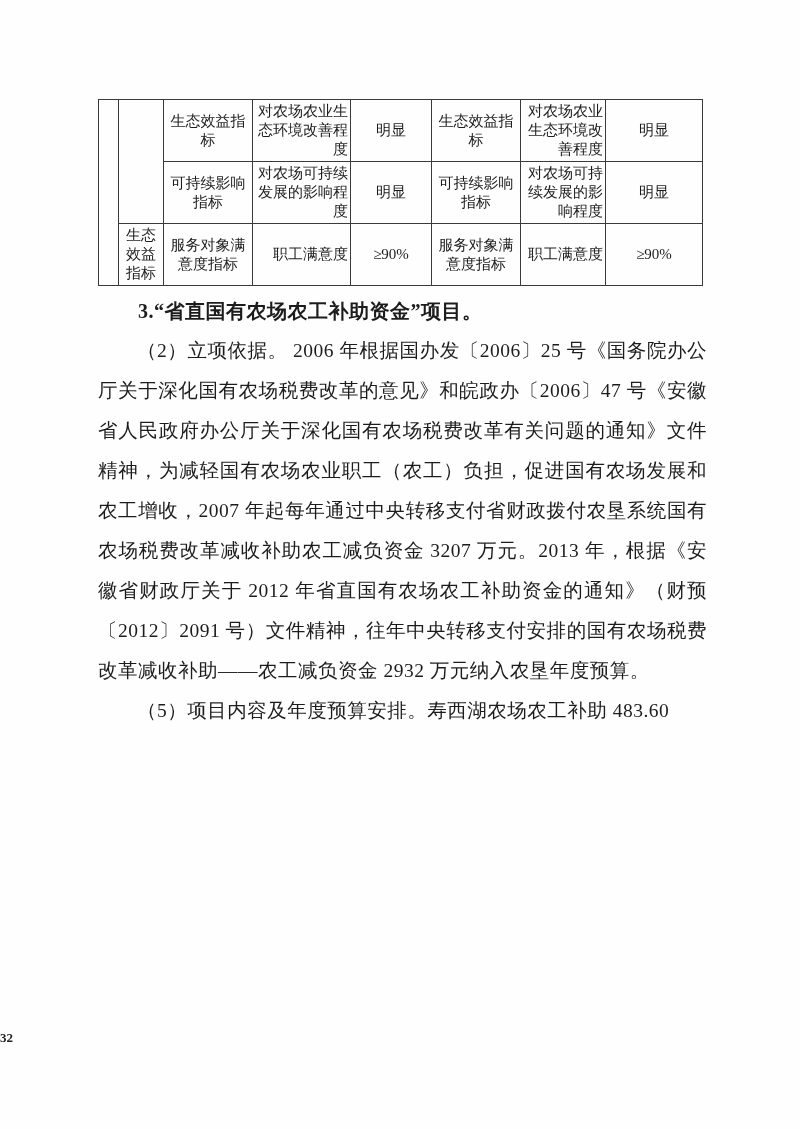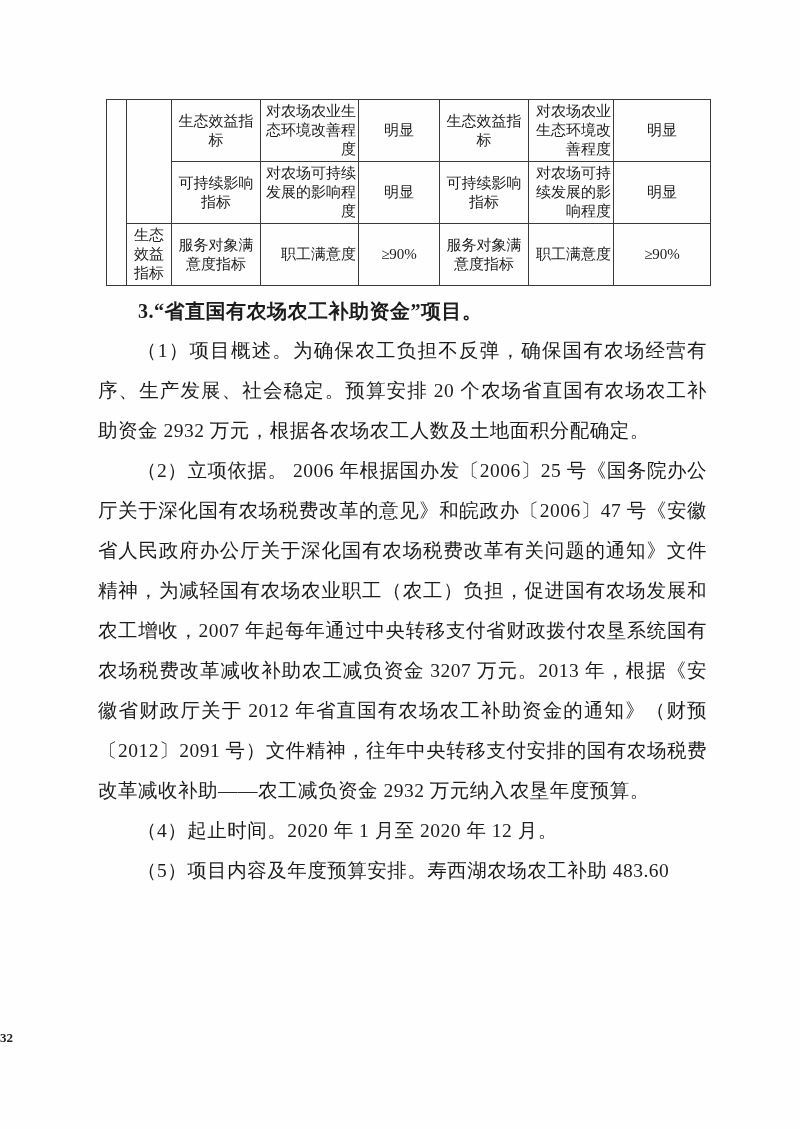--- a/index.html
+++ b/index.html
@@ -18,21 +18,20 @@
   table.indicators {
     position: absolute;
     left: 98px;
     top: 99px;
     border-collapse: collapse;
     table-layout: fixed;
     width: 604px;
     font-size: 15px;
     line-height: 19px;
     color: #1c1c1c;
-    margin-left: 8px;
   }
   table.indicators td {
     border: 1px solid #3a3a3a;
     vertical-align: middle;
     text-align: center;
     padding: 2px 2px;
     overflow: hidden;
     word-break: break-all;
   }
   table.indicators td.al { text-align: right; }
@@ -114,21 +113,19 @@
         <td>≥90%</td>
         <td>服务对象满意度指标</td>
         <td class="al">职工满意度</td>
         <td>≥90%</td>
       </tr>
     </tbody>
   </table>
 
   <div class="textblock">
     <div class="heading">3.“省直国有农场农工补助资金”项目。</div>
-    <p class="para">（1）项目概述。为确保农工负担不反弹，确保国有农场经营有序、生产发展、社会稳定。预算安排 20 个农场省直国有农场农工补助资金 2932 万元，根据各农场农工人数及土地面积分配确定。</p>
     <p class="para">（2）立项依据。 2006 年根据国办发〔2006〕25 号《国务院办公厅关于深化国有农场税费改革的意见》和皖政办〔2006〕47 号《安徽省人民政府办公厅关于深化国有农场税费改革有关问题的通知》文件精神，为减轻国有农场农业职工（农工）负担，促进国有农场发展和农工增收，2007 年起每年通过中央转移支付省财政拨付农垦系统国有农场税费改革减收补助农工减负资金 3207 万元。2013 年，根据《安徽省财政厅关于 2012 年省直国有农场农工补助资金的通知》（财预〔2012〕2091 号）文件精神，往年中央转移支付安排的国有农场税费改革减收补助——农工减负资金 2932 万元纳入农垦年度预算。</p>
-    <p class="para">（4）起止时间。2020 年 1 月至 2020 年 12 月。</p>
     <p class="para">（5）项目内容及年度预算安排。寿西湖农场农工补助 483.60</p>
   </div>
 
   <div class="pagenum">32</div>
 
 </div>
 
 </body></html>

